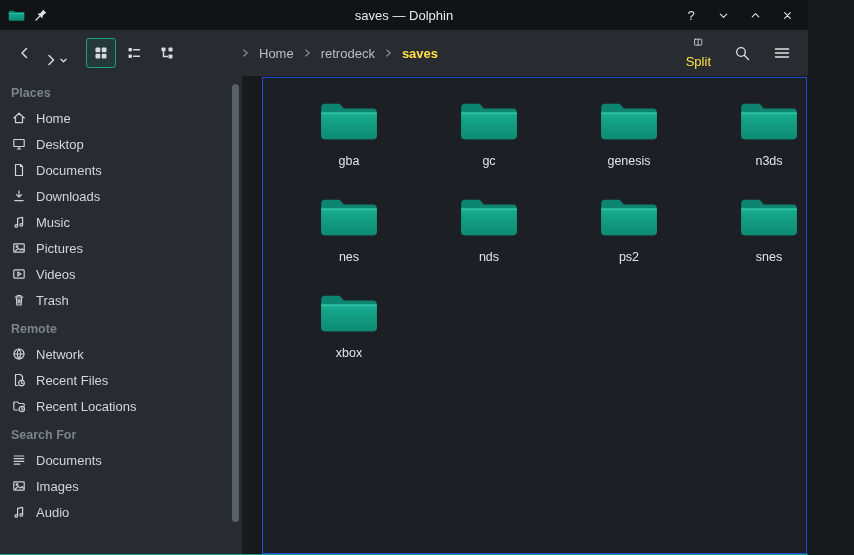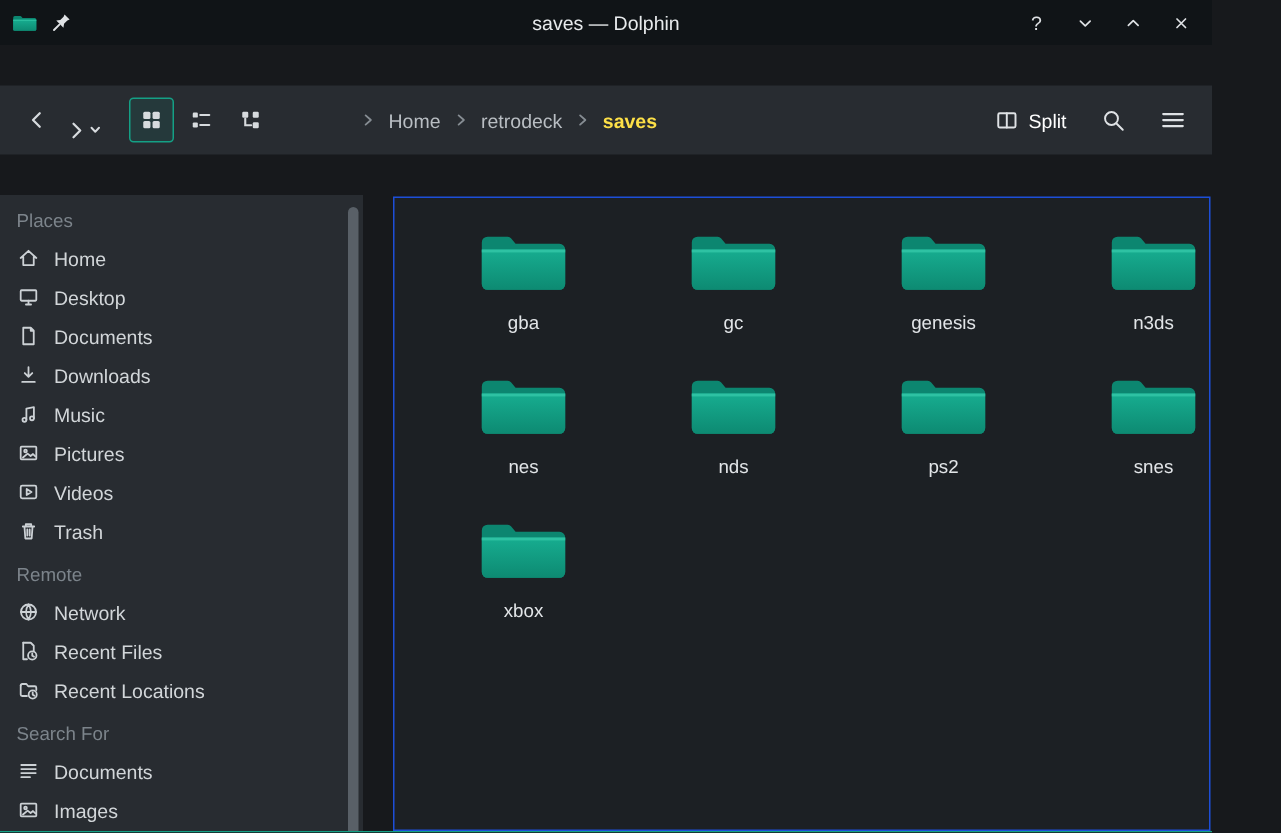--- a/index.html
+++ b/index.html
@@ -1,19 +1,19 @@
 <!DOCTYPE html>
 <html><head>
 <meta charset="utf-8">
 <style>
   * { margin:0; padding:0; box-sizing:border-box; }
   html,body { width:854px; height:555px; overflow:hidden; }
   body { font-family:"Liberation Sans", sans-serif; background:#17191c; color:#d7dbde; }
 
-  .window { width:808px; height:555px; display:flex; flex-direction:column; border-bottom:1px solid #14a085;gap:27px; }
+  .window { width:808px; height:555px; display:flex; flex-direction:column; border-bottom:1px solid #14a085; }
 
   
   .titlebar { height:30px; background:#101417; display:flex; align-items:center; position:relative; padding:0 8px; flex:0 0 auto; }
   .tb-left { display:flex; align-items:center; gap:9px; z-index:2; }
   .tb-title { position:absolute; left:0; right:0; text-align:center; font-size:13px; color:#e8ebed; pointer-events:none; }
   .tb-right { margin-left:auto; display:flex; align-items:center; gap:6px; z-index:2; }
   .wbtn { width:26px; height:24px; display:flex; align-items:center; justify-content:center; color:#dfe2e5; font-size:13px; }
   .wbtn svg { width:13px; height:13px; stroke:#dfe2e5; stroke-width:1.4; fill:none; stroke-linecap:round; stroke-linejoin:round; }
 
   
@@ -27,29 +27,29 @@
   .view-btn.selected { border-color:#14a085; background:rgba(20,160,133,0.12); }
   .view-btn svg .sq { fill:#d7dbde; stroke:none; }
   .view-btn svg .ln { stroke:#d7dbde; stroke-width:1.4; stroke-linecap:round; fill:none; }
 
   .breadcrumb { display:flex; align-items:center; gap:9px; margin-left:60px; font-size:13px; color:#b9bec3; }
   .crumb-sep svg { width:7px; height:10px; stroke:#868d93; stroke-width:1.4; fill:none; stroke-linecap:round; stroke-linejoin:round; display:block; }
   .crumb { padding:2px 1px; }
   .crumb.current { color:#fde047; font-weight:700; }
 
   .tb-actions { margin-left:auto; display:flex; align-items:center; gap:8px; }
-  .split-btn { display:flex; align-items:center; gap:7px; height:32px; padding:0 7px; border-radius:3px; font-size:13px; color:#ffffff; }
+  .split-btn { display:flex; align-items:center; gap:7px; height:32px; padding:0 7px; border-radius:3px; font-size:13px; color:#fde047;flex-direction:column; }
   .split-btn svg, .icon-btn svg { stroke:#dfe2e5; fill:none; stroke-width:1.3; stroke-linecap:round; }
   .icon-btn { width:32px; height:32px; display:flex; align-items:center; justify-content:center; border-radius:3px; }
 
   
   .content { flex:1; display:flex; background:#17191c; min-height:0; }
 
   .sidebar { width:242px; background:#282c31; padding-top:8px; position:relative; overflow:hidden; flex:0 0 auto; }
-  .section-title { padding:9px 0 5px 11px; font-size:12.5px; color:#7c848b; }
+  .section-title { padding:9px 0 5px 11px; font-size:12.5px; color:#7c848b;font-weight:bold; }
   .section-title.first { padding-top:2px; }
   .side-item { height:26px; display:flex; align-items:center; gap:9px; padding-left:11px; font-size:13px; color:#d2d6d9; }
   .side-item svg { width:16px; height:16px; flex:0 0 auto; stroke:#ccd1d5; fill:none; stroke-width:1.2; stroke-linecap:round; stroke-linejoin:round; }
   .vscroll { position:absolute; top:8px; right:3px; width:7px; height:438px; background:#596067; border-radius:4px; }
 
   .main-view { flex:1; margin:1px 1px 0 20px; border:1px solid #1d4ed8; background:#1c2024; overflow:hidden; }
   .grid { display:grid; grid-template-columns:repeat(4,140px); grid-auto-rows:96px; padding:10px 0 0 16px; }
   .folder-item { width:140px; display:flex; flex-direction:column; align-items:center; padding-top:10px; }
   .folder-item svg { width:62px; height:46px; margin-bottom:10px; }
   .flabel { font-size:12.5px; color:#e2e5e8; }

